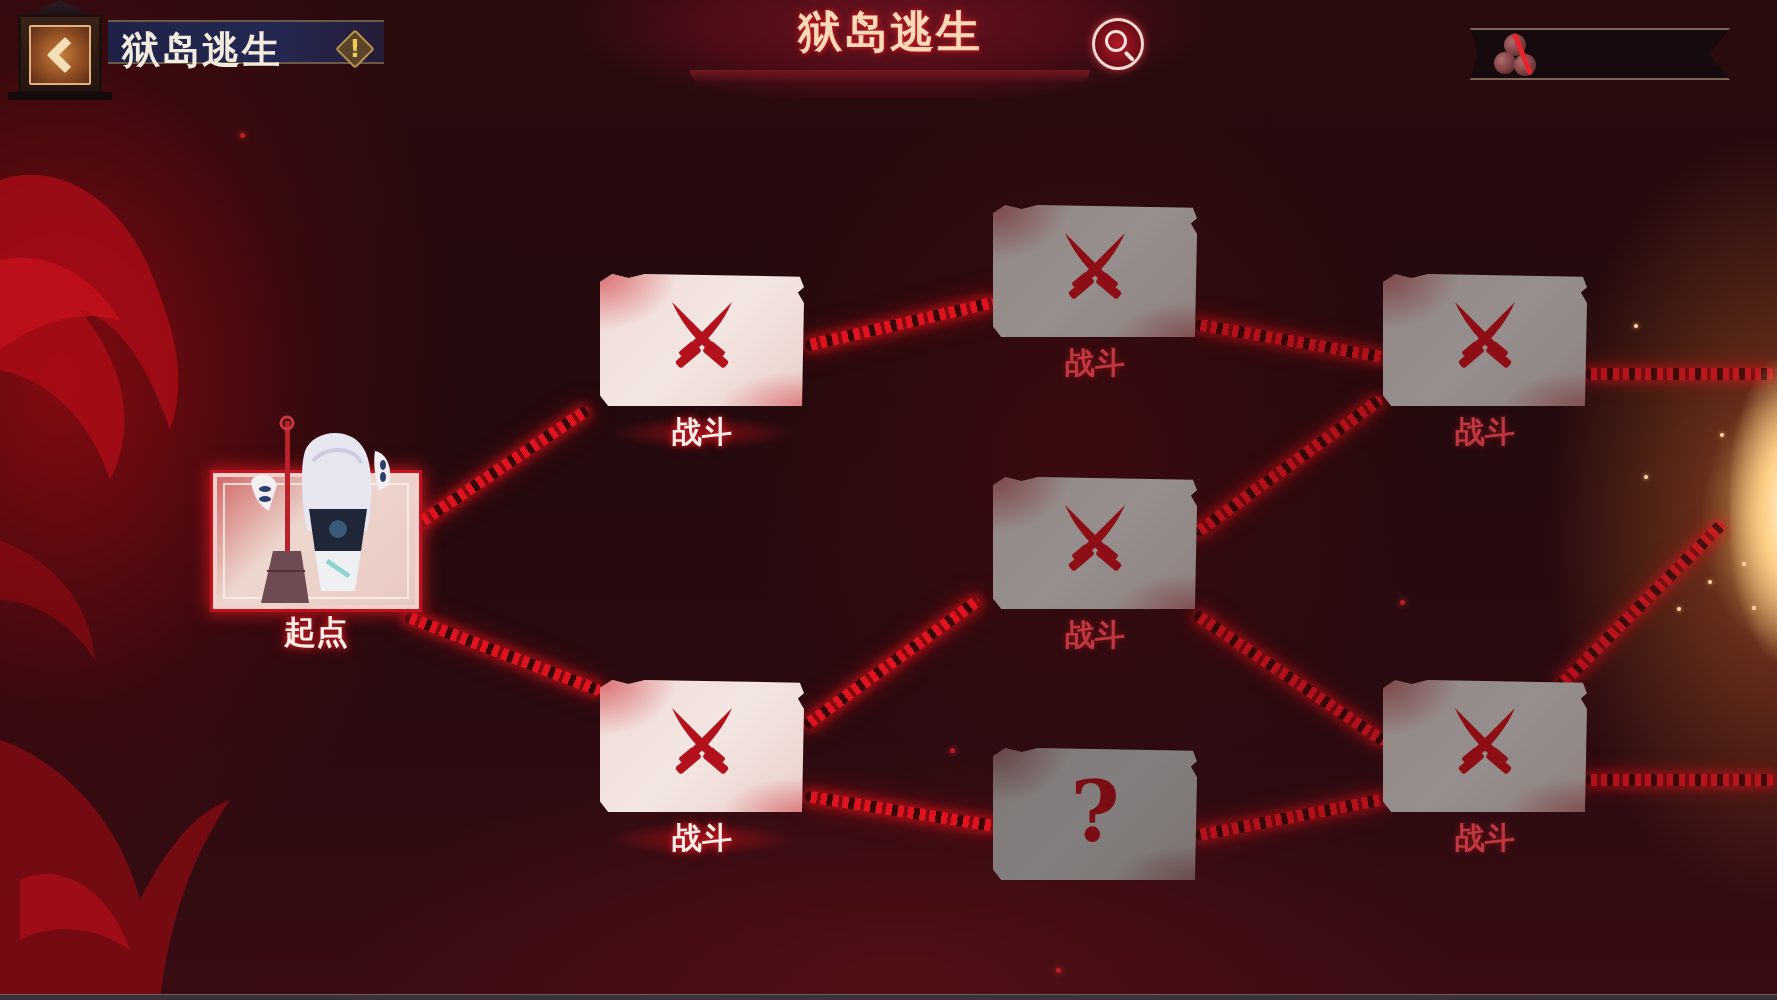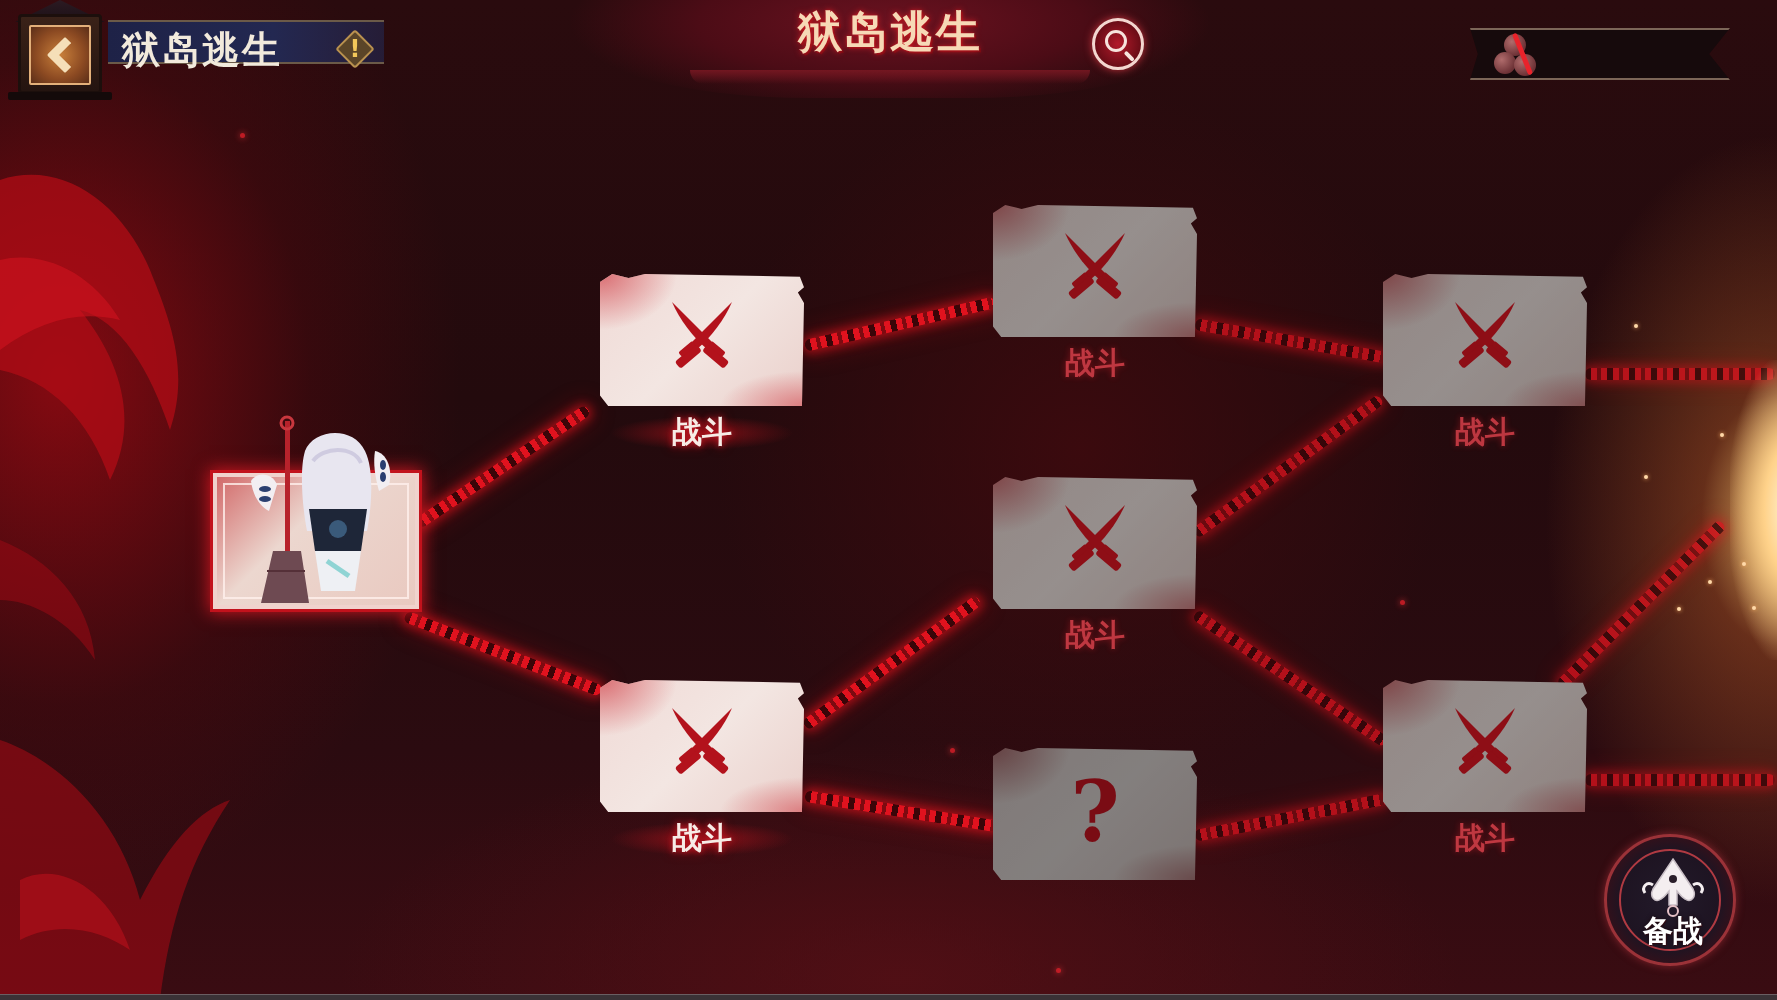--- a/index.html
+++ b/index.html
@@ -290,20 +290,21 @@
       <path d="M72,140 L118,140 L112,180 L78,180 Z" fill="#eef0f4"></path>
       <path d="M84,150 L106,165" stroke="#8fd4d4" stroke-width="5"></path>
 
       <path d="M8,70 C14,60 30,62 34,74 L26,100 C18,96 10,86 8,70 Z" fill="#f2eef2"></path>
       <ellipse cx="22" cy="78" rx="6" ry="3" fill="#2a3e70"></ellipse>
       <ellipse cx="22" cy="88" rx="6" ry="3" fill="#2a3e70"></ellipse>
       <path d="M132,40 C144,42 150,58 146,74 L136,80 C132,66 130,52 132,40 Z" fill="#f2eef2"></path>
       <ellipse cx="140" cy="54" rx="3" ry="5" fill="#2a3e70"></ellipse>
       <ellipse cx="140" cy="66" rx="3" ry="5" fill="#2a3e70"></ellipse>
     </svg>
+    <div class="start-label">起点</div>
   </div>
 
   <div class="node" style="left:600px;top:274px">
     <div class="card"></div>
     <svg class="swords" viewBox="0 0 80 80">
       <path d="M10,6 C18,24 30,40 46,54 L52,48 C38,34 24,20 10,6 Z" fill="#b3121c"></path>
       <path d="M70,6 C62,24 50,40 34,54 L28,48 C42,34 56,20 70,6 Z" fill="#b3121c"></path>
       <rect x="12" y="56" width="28" height="9" rx="3" fill="#b3121c" transform="rotate(-40 26 60)"></rect>
       <rect x="40" y="56" width="28" height="9" rx="3" fill="#b3121c" transform="rotate(40 54 60)"></rect>
       <rect x="22" y="44" width="6" height="18" rx="2" fill="#b3121c" transform="rotate(50 25 53)"></rect>
@@ -377,26 +378,15 @@
       <path d="M10,6 C18,24 30,40 46,54 L52,48 C38,34 24,20 10,6 Z" fill="#8e0e16"></path>
       <path d="M70,6 C62,24 50,40 34,54 L28,48 C42,34 56,20 70,6 Z" fill="#8e0e16"></path>
       <rect x="12" y="56" width="28" height="9" rx="3" fill="#8e0e16" transform="rotate(-40 26 60)"></rect>
       <rect x="40" y="56" width="28" height="9" rx="3" fill="#8e0e16" transform="rotate(40 54 60)"></rect>
       <rect x="22" y="44" width="6" height="18" rx="2" fill="#8e0e16" transform="rotate(50 25 53)"></rect>
       <rect x="52" y="44" width="6" height="18" rx="2" fill="#8e0e16" transform="rotate(-50 55 53)"></rect>
     </svg>
     <div class="node-label">战斗</div>
   </div>
 
-  <div class="prepare-btn">
-    <div class="inner-ring"></div>
-    <svg class="prepare-emblem" viewBox="0 0 68 62">
-      <path d="M34,2 L54,32 C58,40 52,46 46,42 C42,40 40,36 38,34 L38,48 L30,48 L30,34 C28,36 26,40 22,42 C16,46 10,40 14,32 Z" fill="#f4eef0" stroke="#c9bfc6" stroke-width="1.5"></path>
-      <circle cx="34" cy="22" r="4" fill="#2a1e2a"></circle>
-      <path d="M6,36 C2,30 8,24 14,28" stroke="#f4eef0" stroke-width="3" fill="none"></path>
-      <path d="M62,36 C66,30 60,24 54,28" stroke="#f4eef0" stroke-width="3" fill="none"></path>
-      <circle cx="34" cy="54" r="5" fill="none" stroke="#e6c2c8" stroke-width="2"></circle>
-    </svg>
-    <div class="prepare-label">备战</div>
-  </div>
 
   <div class="bottom-bar"></div>
 </div>
 
 </body></html>

